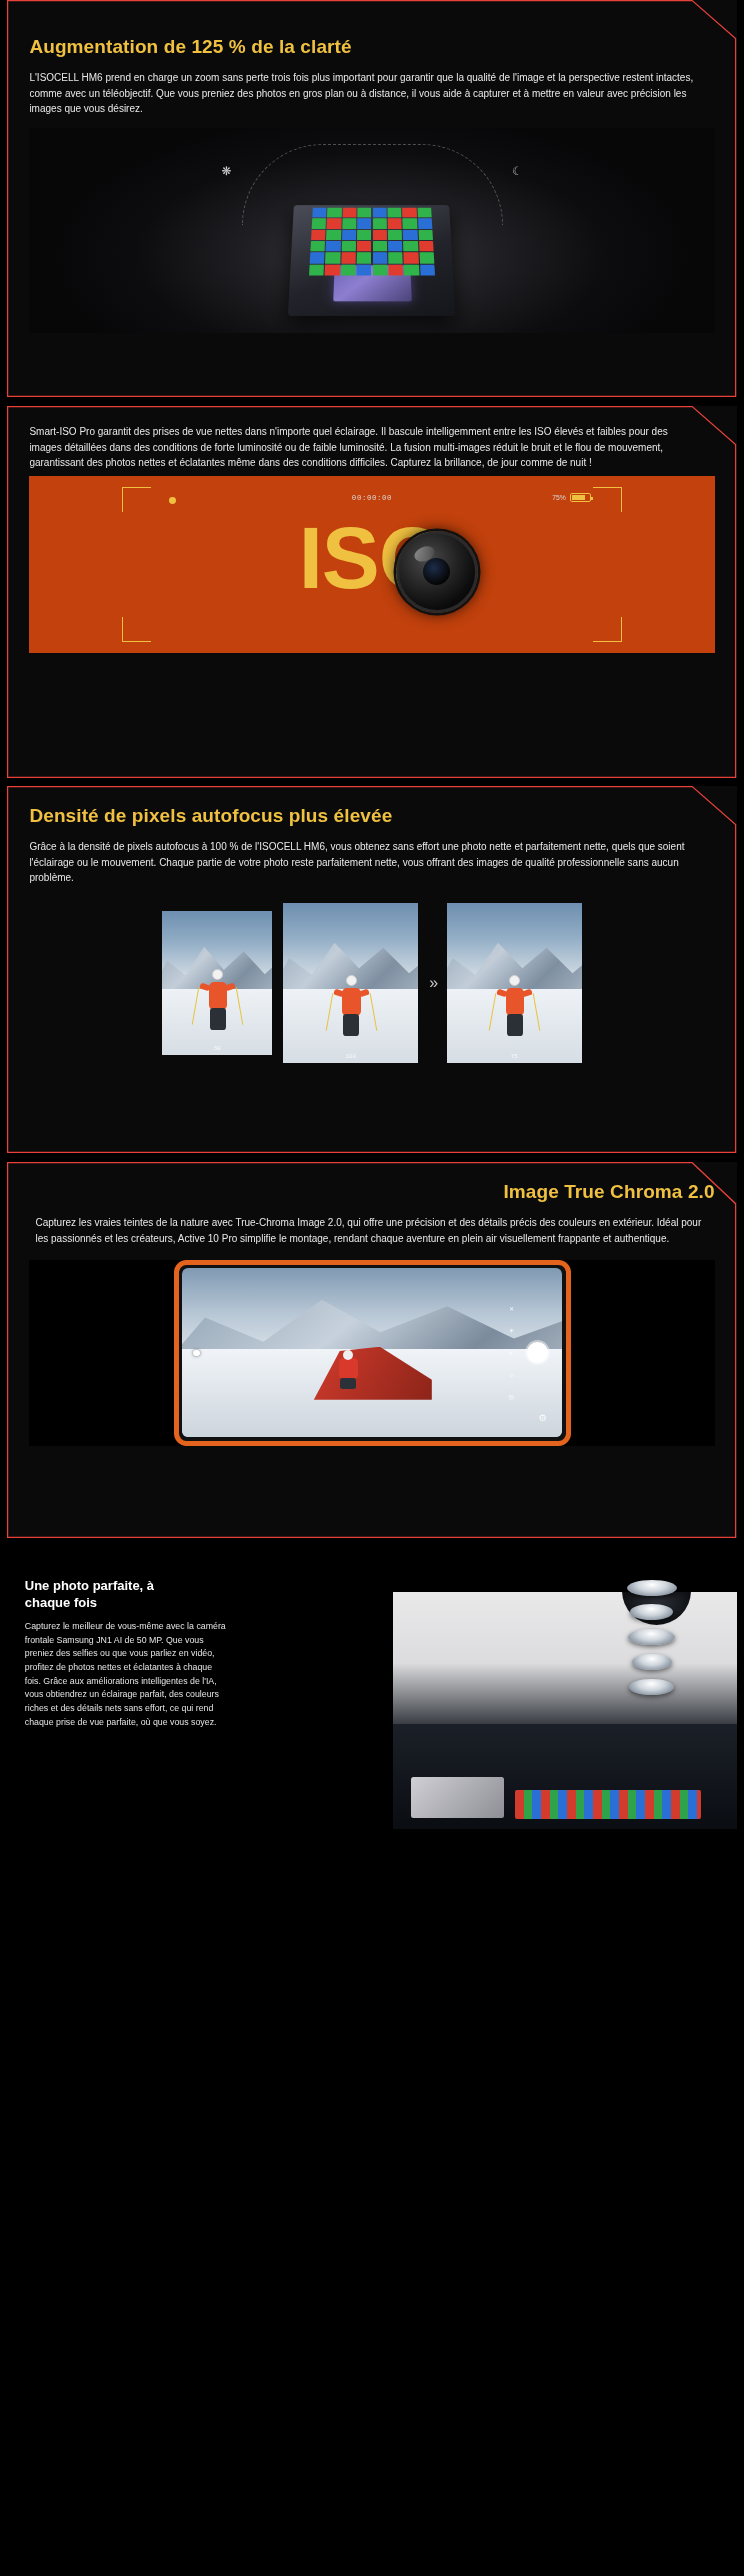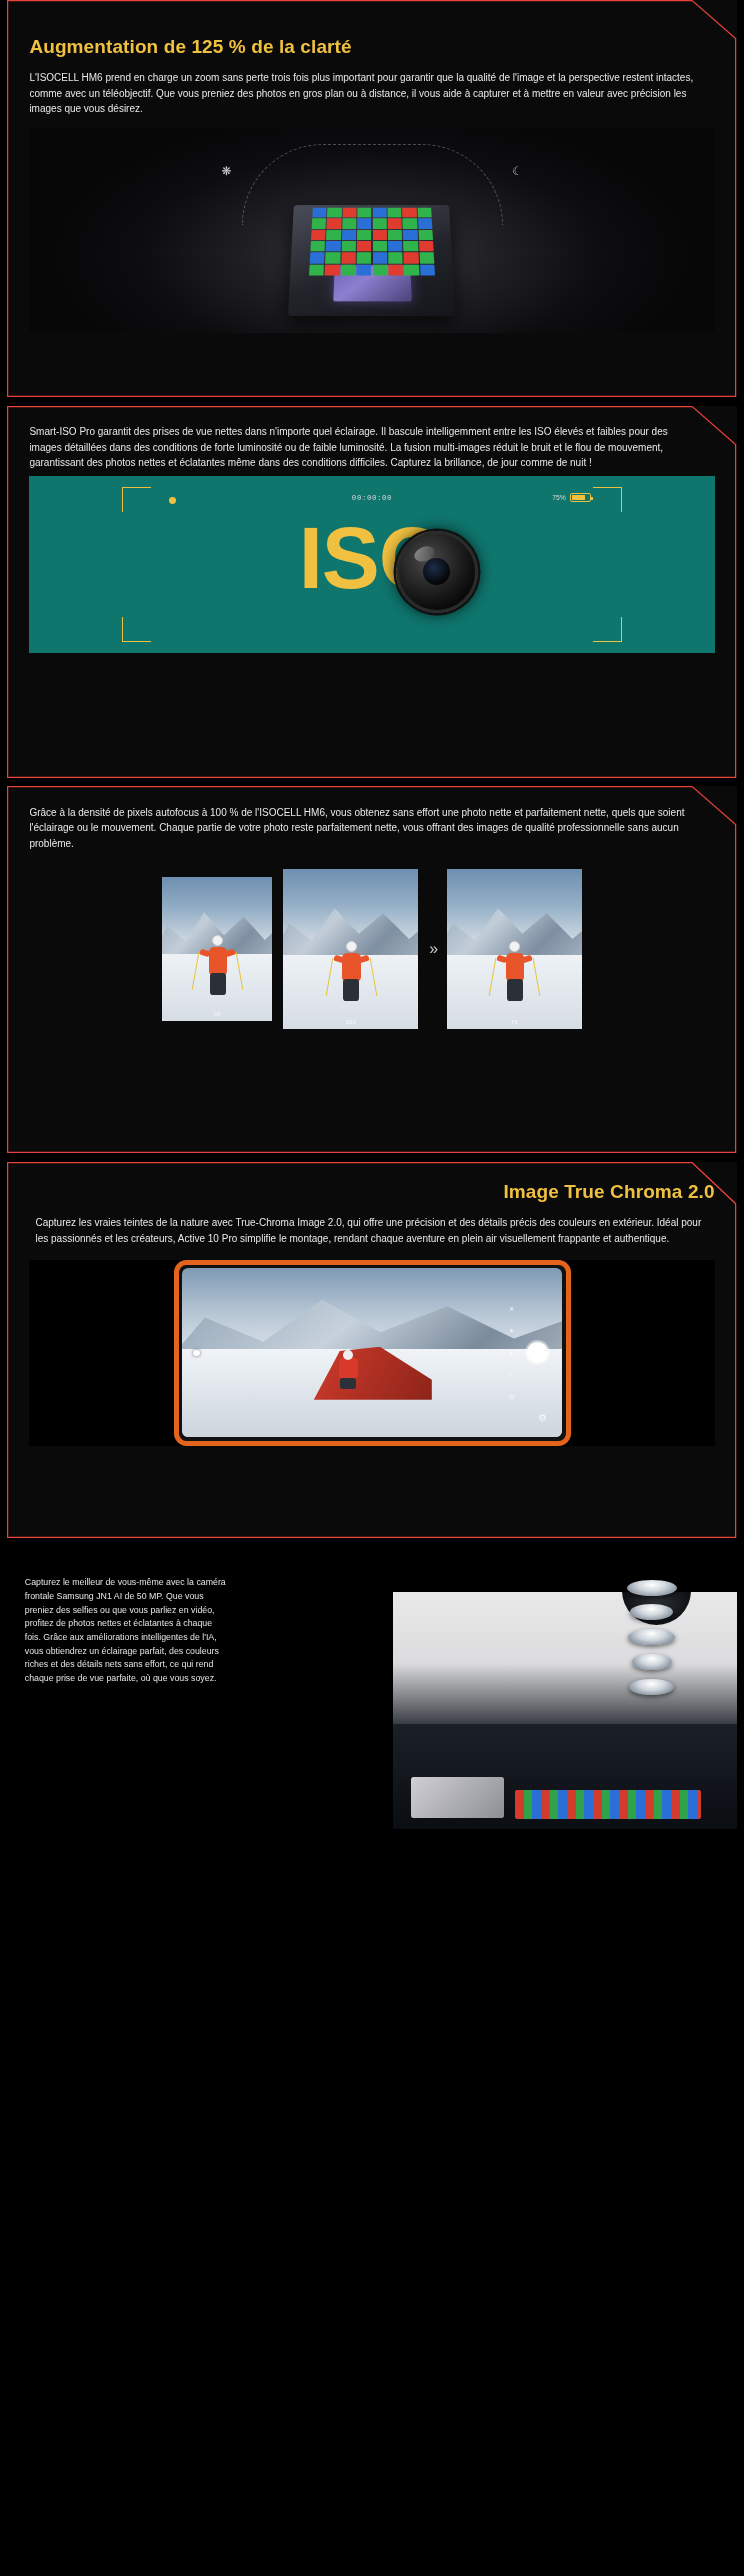--- a/index.html
+++ b/index.html
@@ -121,21 +121,21 @@
     transform: perspective(434px) rotateX(26deg);
     z-index: 2;
     box-shadow: 0 0 11px rgba(120,100,210,.45);
   }
 
   
   .iso-art {
     position: relative;
     height: 177px;
     margin-top: 5px;
-    background: #0f766e;
+    background: #c2410c;
   }
   .bracket {
     position:absolute;
     width: 28.5px; height: 25px;
     border: 1.9px solid #f0c040;
   }
   .br-tl { top: 11px; left: 93px; border-right:none; border-bottom:none; }
   .br-tr { top: 11px; right: 93px; border-left:none; border-bottom:none; }
   .br-bl { bottom: 11px; left: 93px; border-right:none; border-top:none; }
   .br-br { bottom: 11px; right: 93px; border-left:none; border-top:none; }
@@ -463,20 +463,21 @@
       <div class="lens"></div>
     </div>
   </section>
 
   <section class="panel" style="height:367px;padding-top:18.6px;">
     <div class="panel-border">
       <svg viewBox="0 0 1176 592" preserveAspectRatio="none">
         <path d="M1 1 H1105 L1175 62 V591 H1 Z" fill="none" stroke="#e8413a" stroke-width="2"></path>
       </svg>
     </div>
+    <h2 class="sec-title t-gold">Densité de pixels autofocus plus élevée</h2>
     <p class="sec-body">Grâce à la densité de pixels autofocus à 100 % de l'ISOCELL HM6, vous obtenez sans effort une photo nette et parfaitement nette, quels que soient l'éclairage ou le mouvement. Chaque partie de votre photo reste parfaitement nette, vous offrant des images de qualité professionnelle sans aucun problème.</p>
 
     <div class="ski-row">
       <div class="photo small">
         <div class="mountain-bg"></div>
         <div class="skier">
             <div class="pole1"></div>
             <div class="pole2"></div>
             <div class="armL"></div>
             <div class="armR"></div>
@@ -560,18 +561,22 @@
     </div>
     <div class="lens-stack">
       <div class="lens-el"></div>
       <div class="lens-el s2"></div>
       <div class="lens-el s3"></div>
       <div class="lens-el s4"></div>
       <div class="lens-el s5"></div>
     </div>
 
     <div class="fc-text">
+      <div class="fc-sub">
+        <span>Une photo parfaite, à</span><br>
+        <span>chaque fois</span>
+      </div>
       <p class="fc-body">Capturez le meilleur de vous-même avec la caméra frontale Samsung JN1 AI de 50 MP. Que vous preniez des selfies ou que vous parliez en vidéo, profitez de photos nettes et éclatantes à chaque fois. Grâce aux améliorations intelligentes de l'IA, vous obtiendrez un éclairage parfait, des couleurs riches et des détails nets sans effort, ce qui rend chaque prise de vue parfaite, où que vous soyez.</p>
     </div>
   </section>
 
 </div>
 
 
 </body></html>

